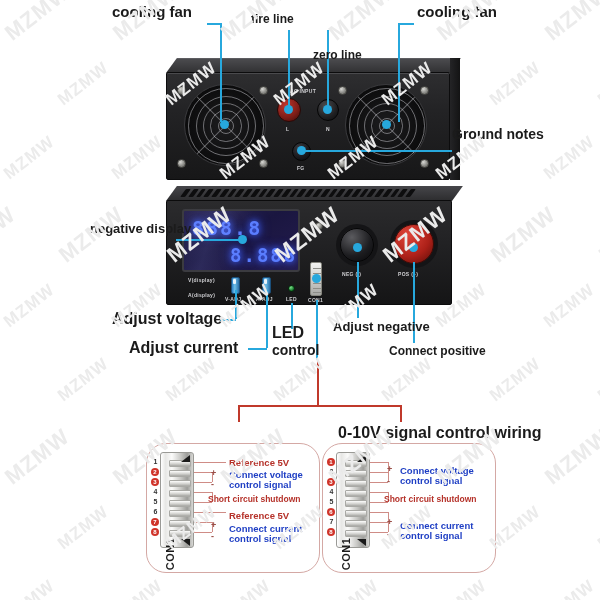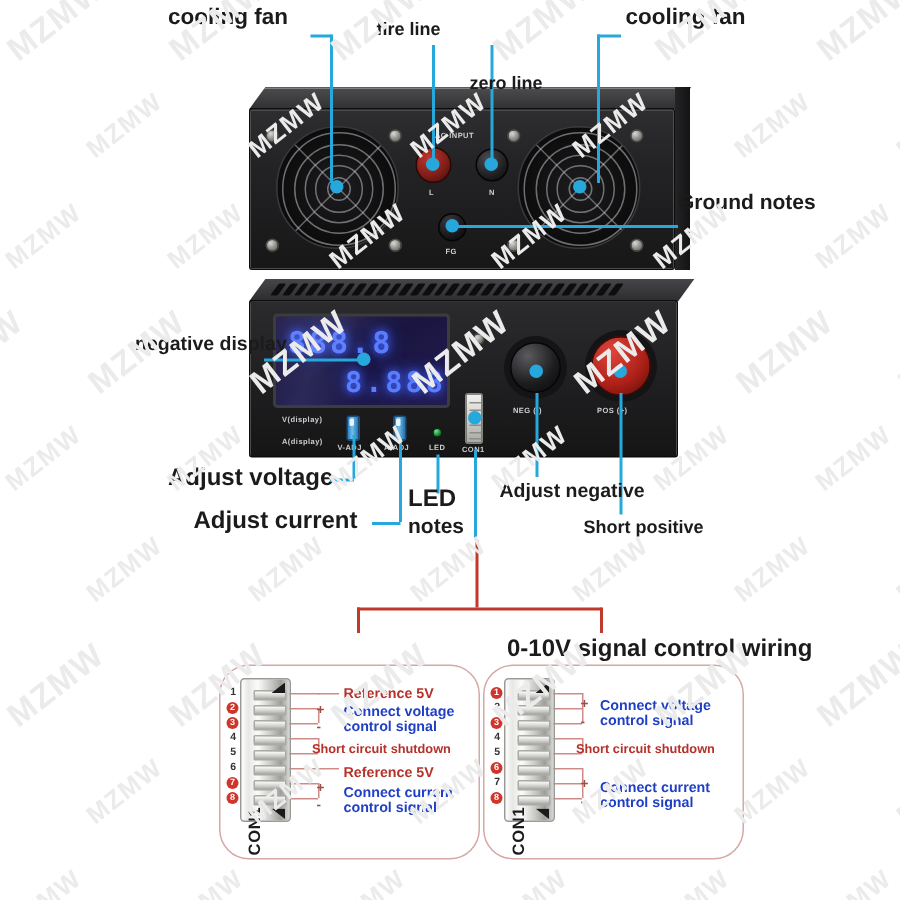--- a/index.html
+++ b/index.html
@@ -348,23 +348,23 @@
   <div class="oterm blk" style="left:340px; top:228px; width:34px; height:34px;"></div>
   <div class="ptxt" style="left:342px; top:271px;">NEG (-)</div>
 
   <div class="oterm red" style="left:394px; top:224px; width:40px; height:40px;"></div>
   <div class="ptxt" style="left:398px; top:271px;">POS (+)</div>
 
   <div class="lbl" style="left:90px; top:222px; font-size:13px;">negative display</div>
   <div class="lbl bigger" style="left:129px; top:340px; font-size:16px;">Adjust current</div>
   <div class="lbl bigger" style="left:112px; top:311px; font-size:16px;">Adjust voltage</div>
   <div class="lbl bigger" style="left:272px; top:325px; font-size:16px;">LED</div>
-  <div class="lbl bigger" style="left:272px; top:343px; font-size:14px;">notes</div>
+  <div class="lbl bigger" style="left:272px; top:343px; font-size:14px;">control</div>
   <div class="lbl" style="left:333px; top:320px; font-size:13px;">Adjust negative</div>
-  <div class="lbl" style="left:389px; top:345px; font-size:12px;">Short positive</div>
+  <div class="lbl" style="left:389px; top:345px; font-size:12px;">Connect positive</div>
 
   <div class="ln h" style="left:176px; top:239px; width:66px;"></div>
   <div class="dot" style="left:238px; top:235px;"></div>
 
   <div class="ln h" style="left:220px; top:319px; width:16px;"></div>
   <div class="ln v" style="left:235px; top:290px; height:29px;"></div>
 
   <div class="ln h" style="left:248px; top:348px; width:19px;"></div>
   <div class="ln v" style="left:266px; top:290px; height:58px;"></div>
 

